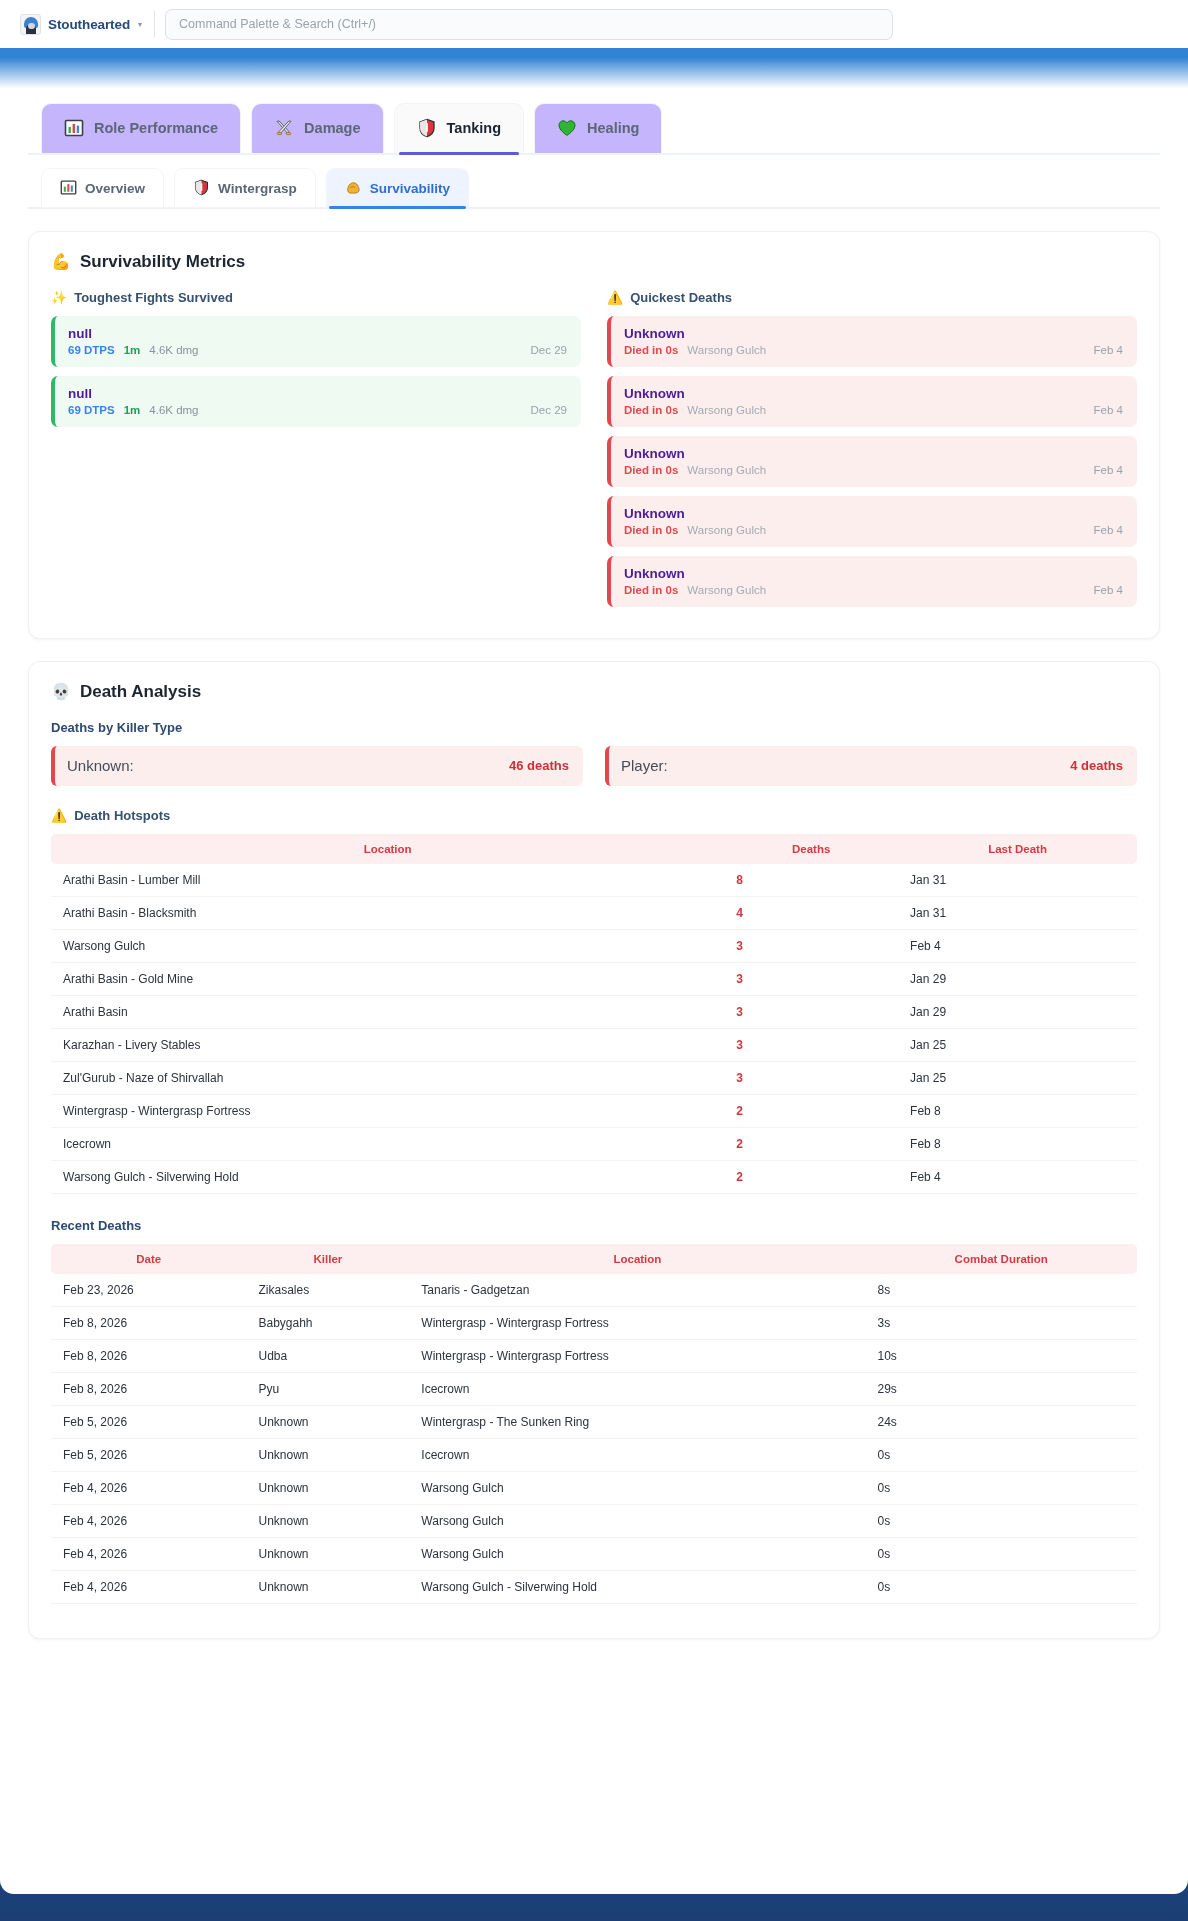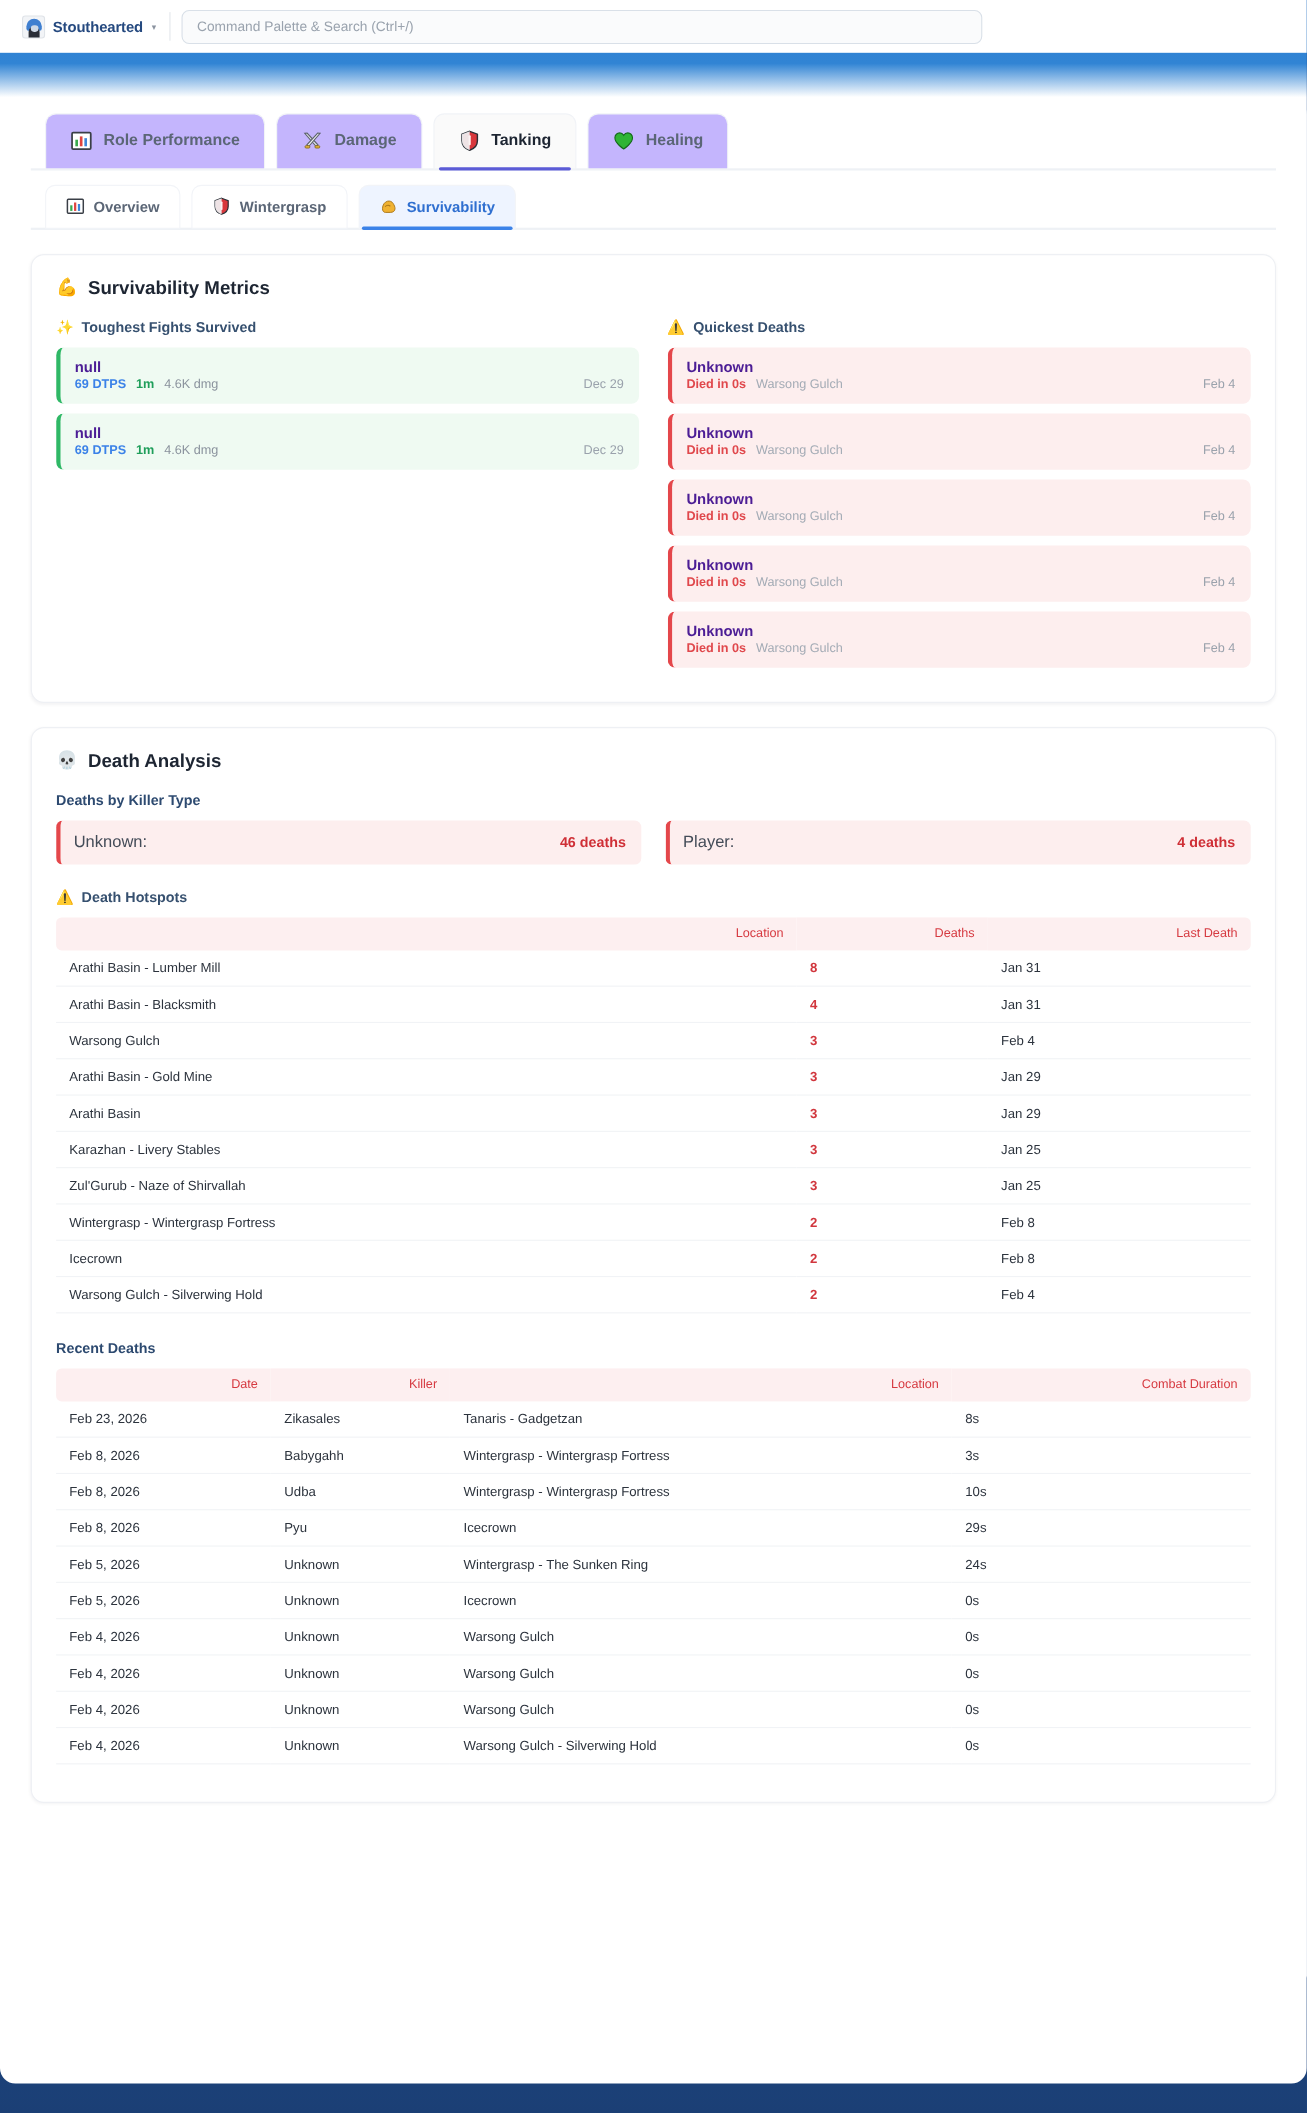--- a/index.html
+++ b/index.html
@@ -293,22 +293,22 @@
     font-weight: bold;
     color: #cf2f36;
   }
 
   
   table { width: 100%; border-collapse: collapse; }
   thead th {
     background: #fdeff0;
     color: #d63a41;
     font-size: 11.5px;
-    font-weight: normal;
-    text-align: right;
+    font-weight: bold;
+    text-align: center;
     padding: 9px 12px;
   }
   thead th:first-child { border-radius: 5px 0 0 5px; }
   thead th:last-child { border-radius: 0 5px 5px 0; }
   tbody td {
     font-size: 12px;
     color: #2c333d;
     padding: 9px 12px;
     border-bottom: 1px solid #f1f3f6;
   }

